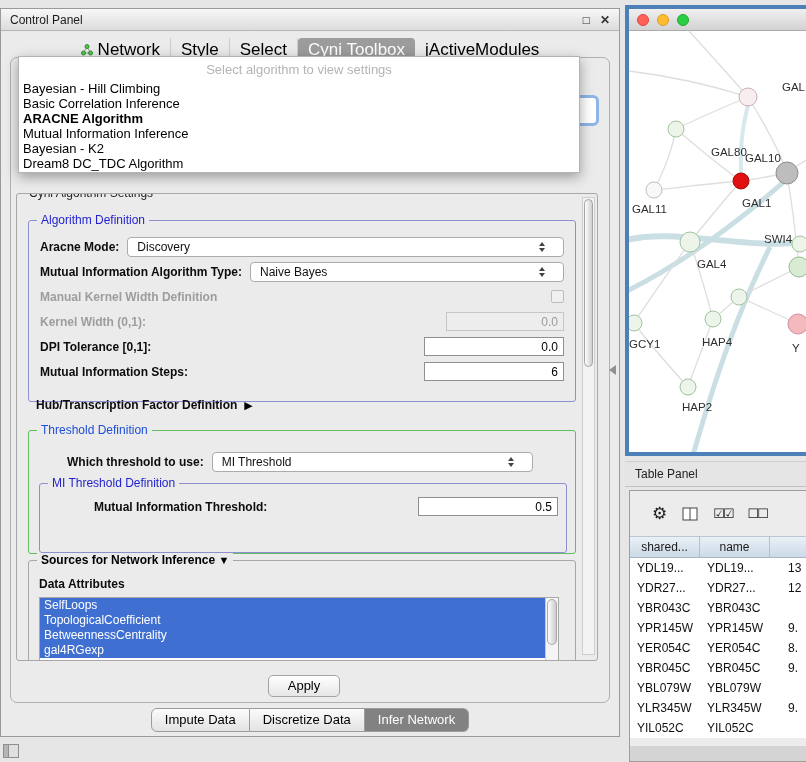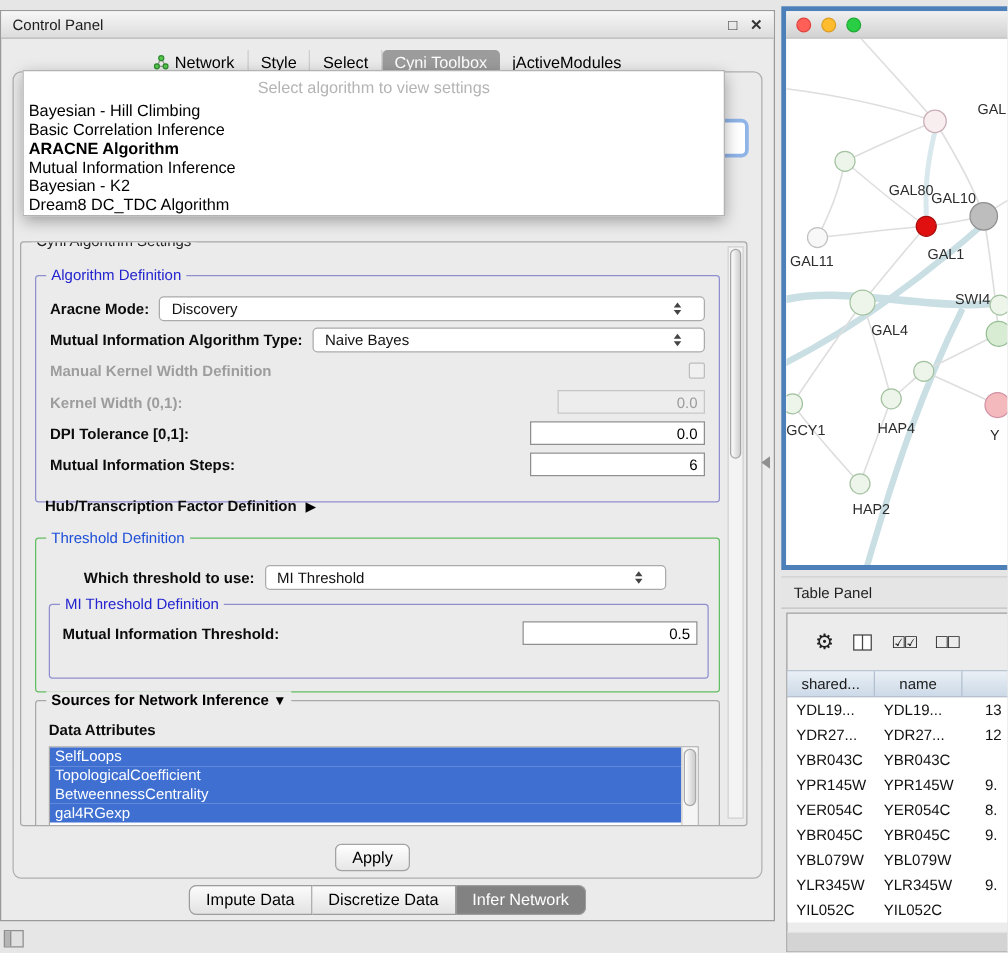--- a/index.html
+++ b/index.html
@@ -12,21 +12,21 @@
         background:#ebebeb; border:1px solid #9a9a9a; }
   .cp-titlebar { height:22px; background:linear-gradient(#f7f7f7,#dcdcdc);
         border-bottom:1px solid #b5b5b5; display:flex; align-items:center; padding:0 9px; }
   .cp-title { font-size:12px; color:#1b1b1b; }
   .win-btns { margin-left:auto; display:flex; gap:10px; }
   .win-btn { font-size:12px; color:#333; cursor:default; line-height:12px; }
   .win-btn.close { font-weight:bold; }
 
   .tabs { position:absolute; left:0; right:0; top:30px; height:21px;
           display:flex; justify-content:center; align-items:center; }
-  .tab { font-size:13px; padding:2px 10px; color:#000; border-right:1px solid #cdcdcd;
+  .tab { font-size:17px; padding:2px 10px; color:#000; border-right:1px solid #cdcdcd;
          display:flex; align-items:center; gap:5px; }
   .tab:last-child { border-right:none; }
   .tab.selected { background:#9c9c9c; color:#fff; border-radius:4px; border-right:none; }
 
   .pane { position:absolute; left:9px; top:48px; width:600px; height:646px;
           border:1px solid #b0b0b0; border-radius:7px; }
 
   .focus-frag { position:absolute; left:551px; top:86px; width:47px; height:31px;
           background:#fff; border:3px solid #8fb4e8; border-radius:6px; z-index:5; }
 
@@ -69,41 +69,41 @@
               font-family:"Liberation Sans", sans-serif; color:#000; }
   input.num.dis { width:118px; background:#ededed; color:#9b9b9b; border-color:#c6c6c6; }
   .checkbox { margin-left:auto; width:13px; height:13px; border:1px solid #bdbdbd;
               background:#f0f0f0; border-radius:2px; }
 
   .hub-row { position:absolute; left:19px; top:204px; display:flex; align-items:center; gap:7px; }
   .tri { font-size:11px; color:#000; }
 
   .thresh { left:11px; top:236px; width:548px; height:124px; }
   .row.which { margin-top:18px; padding:0 42px 0 38px;justify-content:center; }
-  .mithresh { left:10px; top:52px; width:528px; height:60px; }
+  .mithresh { left:10px; top:52px; width:528px; height:70px;padding-left:44px; }
   .mithresh .row { margin-top:10px; padding:0 8px 0 10px; }
 
   .sources { left:11px; top:366px; width:548px; height:108px; }
   .attr-lbl { position:absolute; left:10px; top:16px; }
   .list { position:absolute; left:10px; top:36px; width:520px; height:68px;
           background:#fff; border:1px solid #a8a8a8; }
   .list-items { margin-right:13px; }
   .list-item { height:15px; line-height:15px; font-size:12px; padding-left:4px;
                background:#3e6fd1; color:#ffffff; white-space:nowrap; overflow:hidden; }
   .list-scroll { position:absolute; right:0; top:0; bottom:0; width:13px;
                background:#f5f5f5; border-left:1px solid #c9c9c9; }
   .list-thumb { margin:1px; height:46px; border:1px solid #a9a9a9; border-radius:6px;
                background:linear-gradient(90deg,#fdfdfd,#cccccc); }
 
   .scrollbar { position:absolute; right:2px; top:3px; width:13px; height:458px;
                background:#f3f3f3; border:1px solid #cfcfcf; }
   .scroll-thumb { margin:1px auto; width:9px; height:168px; border:1px solid #a5a5a5;
                border-radius:6px; background:linear-gradient(90deg,#fdfdfd,#cfcfcf); }
 
-  .apply { position:absolute; left:267px; top:666px; width:60px; height:22px;
+  .apply { position:absolute; left:267px; top:666px; width:72px; height:22px;
            background:linear-gradient(#ffffff,#e6e6e6); border:1px solid #a3a3a3;
            border-radius:5px; font-size:13px; text-align:center; line-height:20px; color:#000; }
 
   .seg { position:absolute; left:0; right:0; top:699px; display:flex; justify-content:center; }
   .seg-item { font-size:13px; padding:3px 13px; background:linear-gradient(#fbfbfb,#e3e3e3);
               border:1px solid #9c9c9c; border-left:none; color:#000; line-height:16px; }
   .seg-item:first-child { border-left:1px solid #9c9c9c; border-radius:6px 0 0 6px; }
   .seg-item:last-child { border-radius:0 6px 6px 0; }
   .seg-item.selected { background:#828282; color:#fff; }
 

